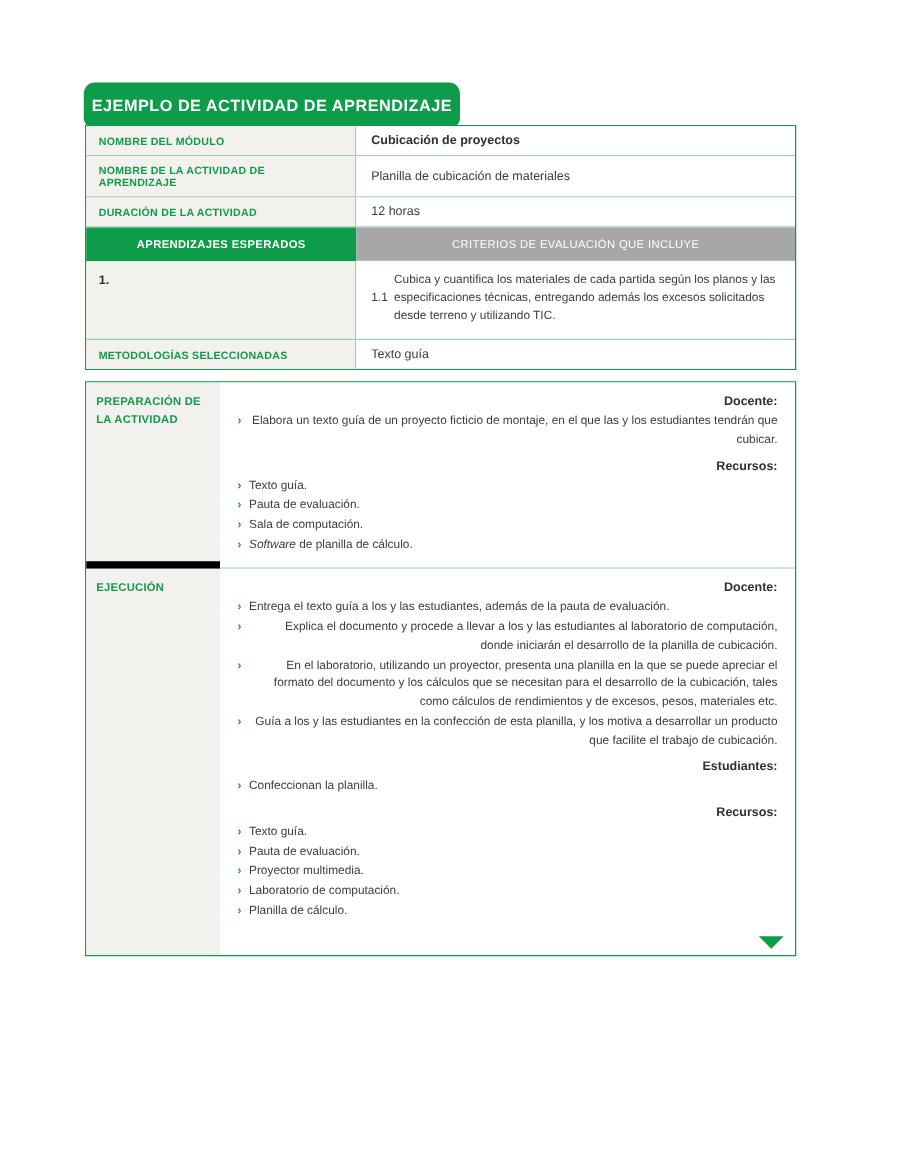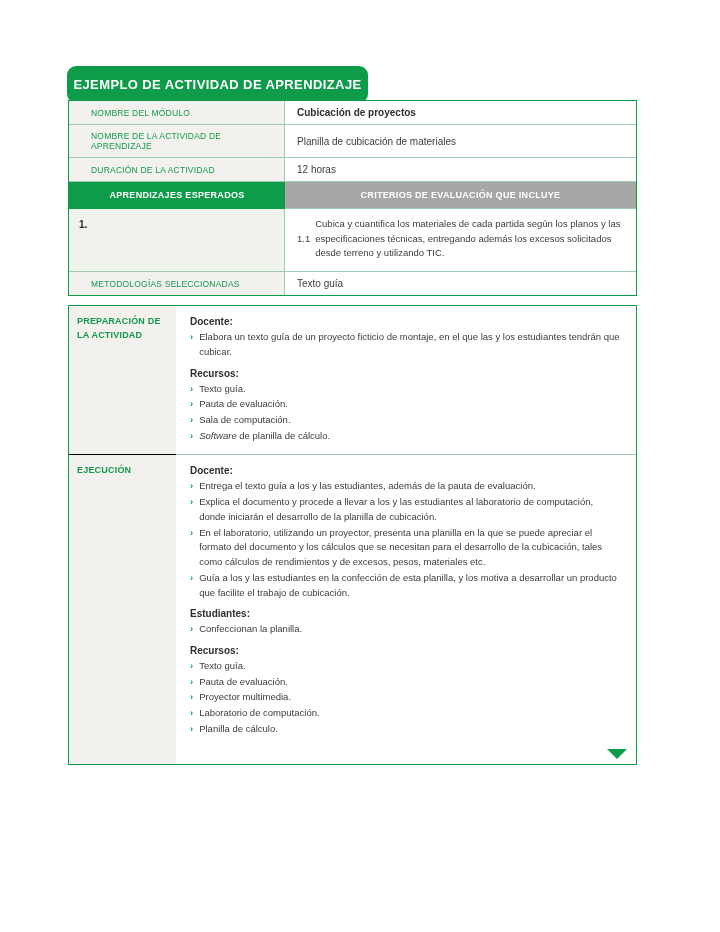--- a/index.html
+++ b/index.html
@@ -13,35 +13,35 @@
     position:absolute; left:67px; top:66px; width:301px; height:37px;
     background:#0e9c4a; border-radius:9px;
     display:flex; align-items:center; justify-content:center;
     color:#ffffff; font-weight:bold; font-size:13px; letter-spacing:.4px;
   }
   
   .doc { position:absolute; left:68px; top:100px; width:569px; }
 
   .info-grid { display:grid; grid-template-columns:216px 1fr; border:1px solid #0e9c4a; background:#fff; }
   .lbl {
-    background:#f2f1ed; color:#14994c; font-weight:normal; font-size:8.5px; letter-spacing:.2px;
-    padding:6px 22px; border-right:1px solid #9fcdb2; border-bottom:1px solid #9fcdb2;
+    background:#f2f1ed; color:#14994c; font-weight:bold; font-size:8.5px; letter-spacing:.2px;
+    padding:6px 10px; border-right:1px solid #9fcdb2; border-bottom:1px solid #9fcdb2;
     display:flex; align-items:center;
   }
   .val {
     background:#ffffff; color:#3c3c3c; font-size:10px; padding:6px 12px;
     border-bottom:1px solid #9fcdb2; display:flex; align-items:center;
   }
   .val.bold { font-weight:bold; color:#2f2f2f; }
   .hdr-left {
     background:#0e9c4a; color:#ffffff; font-weight:bold; font-size:9px; letter-spacing:.3px;
     padding:8px 6px; text-align:center; border-bottom:1px solid #0e9c4a;
   }
   .hdr-right {
-    background:#a7a7a7; color:#ffffff; font-weight:bold; font-size:9px; letter-spacing:.3px;
+    background:#a7a7a7; color:#ffffff; font-weight:normal; font-size:9px; letter-spacing:.3px;
     padding:8px 6px; text-align:center; border-bottom:1px solid #9fcdb2;
   }
   .ae-cell {
     background:#eff3ec; padding:8px 10px 10px; border-right:1px solid #9fcdb2; border-bottom:1px solid #9fcdb2;
     font-size:9.5px; color:#3c3c3c; line-height:1.55;
   }
   .ae-num { font-weight:bold; color:#2e2e2e; font-size:10px; margin-bottom:2px; }
   .ce-cell {
     background:#ffffff; padding:8px 12px 10px; border-bottom:1px solid #9fcdb2;
     font-size:9.5px; color:#3c3c3c; line-height:1.55; display:flex; gap:5px; align-items:center;
@@ -52,23 +52,23 @@
   .gap5 { height:5px; } .gap4 { height:4px; }
 
   .banner {
     background:#0e9c4a; color:#ffffff; font-weight:bold; font-size:9px; letter-spacing:.2px;
     line-height:1.5; padding:6px 10px;
   }
 
   .stages-grid { display:grid; grid-template-columns:107px 1fr; border:1px solid #0e9c4a; position:relative; background:#fff; }
   .stage-lbl {
     background:#f2f1ed; color:#14994c; font-weight:bold; font-size:9px; letter-spacing:.2px; line-height:1.5;
-    padding:9px 8px; border-bottom:1px solid #000000;
-  }
-  .stage-body { background:#ffffff; padding:2px 14px 10px; border-bottom:1px solid #9fcdb2; }
+    padding:9px 8px; border-bottom:6px solid #000000;
+  }
+  .stage-body { background:#ffffff; padding:2px 14px 10px; border-bottom:1px solid #9fcdb2;text-align:right; }
   .stage-lbl.last, .stage-body.last { border-bottom:none; }
   .stage-body.tall { padding-bottom:26px; }
 
   .sec-h { font-weight:bold; color:#2f2f2f; font-size:10px; margin:8px 0 3px; }
   .bullet { display:flex; gap:6px; font-size:9.5px; color:#3c3c3c; line-height:1.55; margin:1px 0; }
   .bullet .g { color:#0e9c4a; font-weight:bold; flex:0 0 auto; }
   .bullet i { font-style:italic;margin-top:44px; }
 
   .triangle {
     position:absolute; right:9px; bottom:5px; width:0; height:0;

